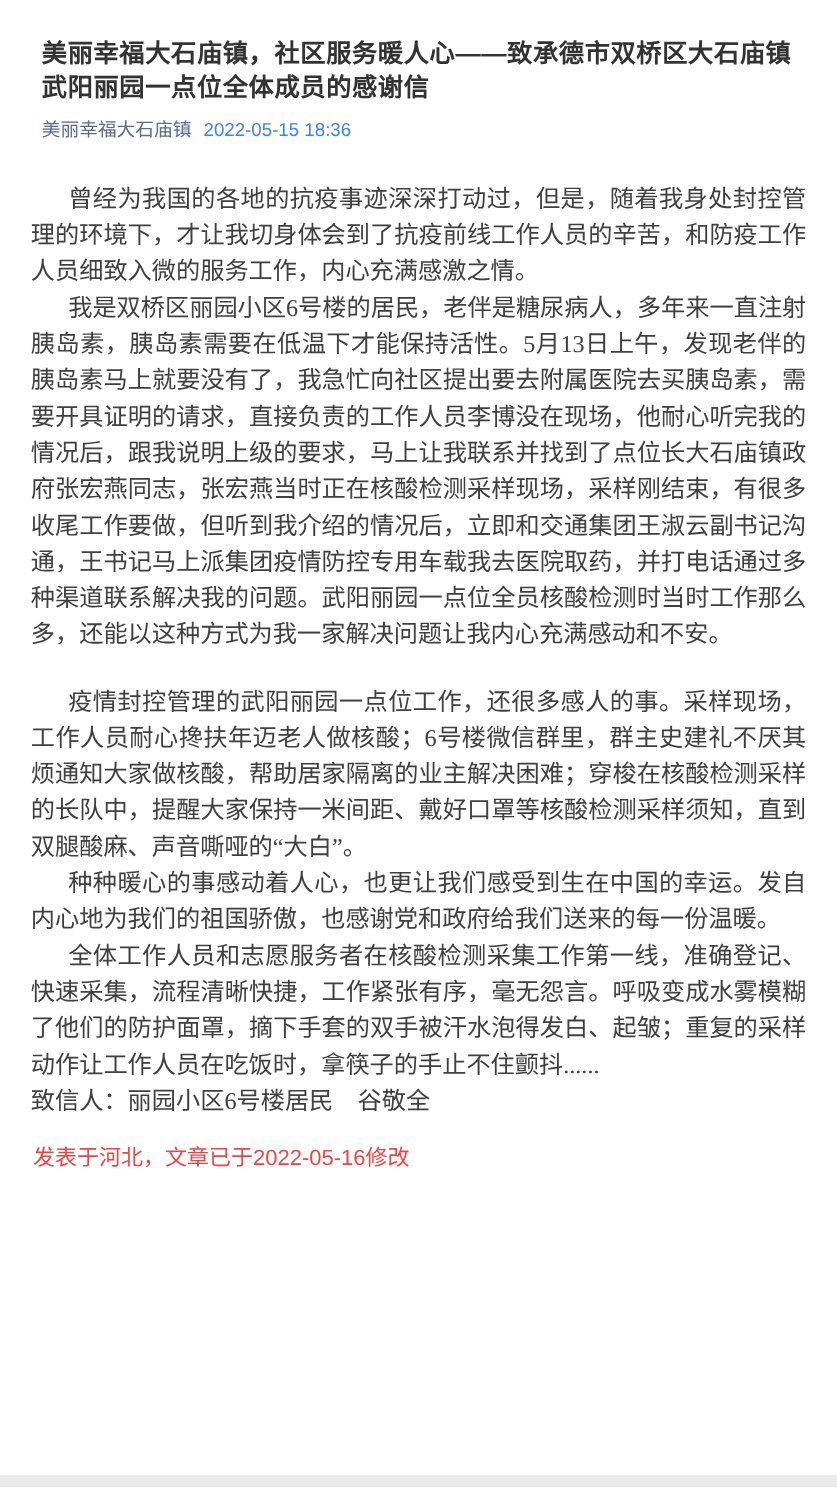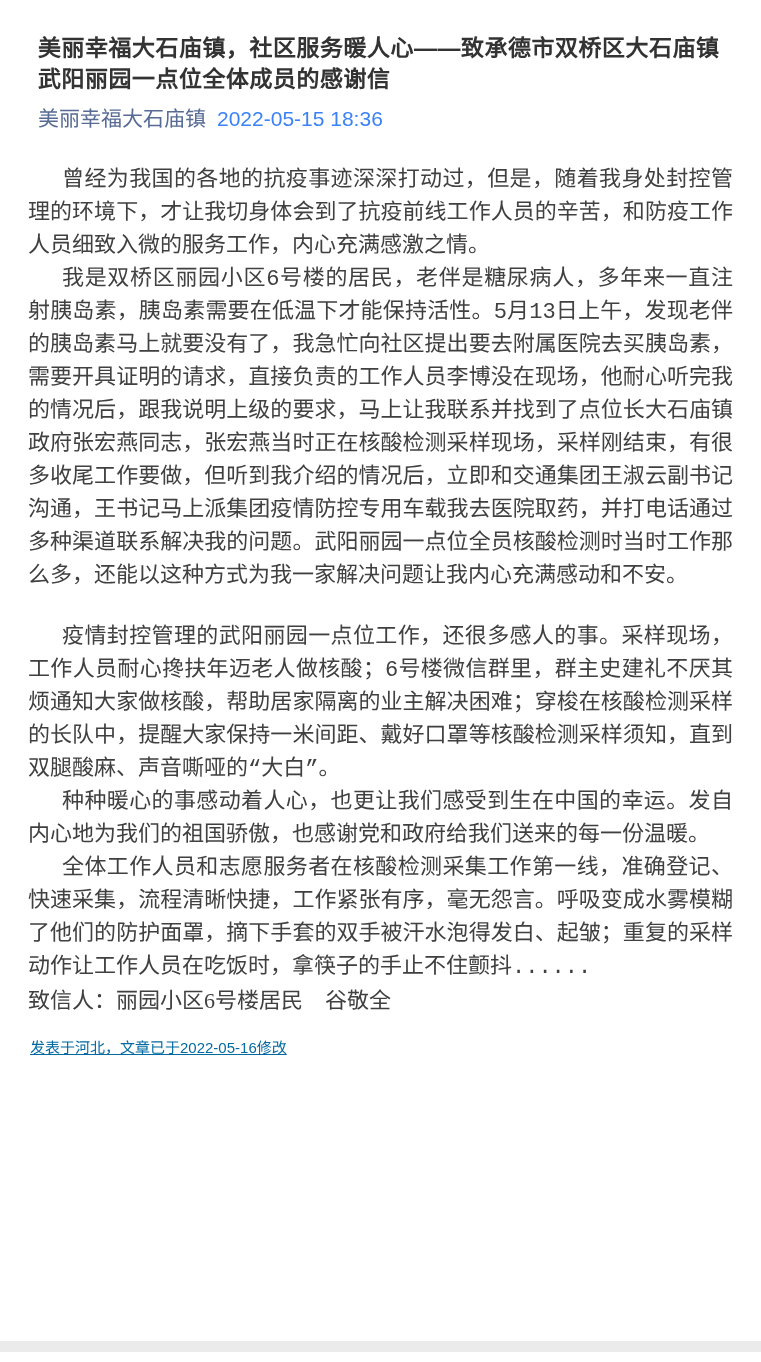--- a/index.html
+++ b/index.html
@@ -18,21 +18,21 @@
   }
   .title {
     font-size: 23px;
     font-weight: 700;
     color: #333333;
     line-height: 31px;
     letter-spacing: 0.5px;
   }
   .byline {
     margin-top: 13px;
-    font-size: 21px;
+    font-size: 17px;
     line-height: 22px;
     display: flex;
     align-items: baseline;
   }
   .author {
     color: #576b95;
     text-decoration: none;
     cursor: pointer;
     margin-right: 11px;
   }
@@ -44,29 +44,28 @@
     padding: 0 28px;
     font-family: "Liberation Serif", "DejaVu Serif", serif;
     font-size: 22px;
     color: #404040;
     text-align: justify;
   }
   .para {
     line-height: 33px;
     letter-spacing: 0px;
   }
-  .para.indent { text-indent: 34px; font-family: Liberation Mono, monospace; }
+  .para.indent { text-indent: 34px; }
   .para.space-before { margin-top: 28px; }
   .footer-note {
     padding: 0 30px;
     margin-top: 19px;
     font-family: "Liberation Sans", sans-serif;
-    font-size: 15px;
-    color: #0369a1;
-    text-decoration: underline;
+    font-size: 20px;
+    color: #ef4444;
   }
   .bottom-bar {
     position: absolute;
     left: 0;
     right: 0;
     bottom: 10px;
     height: 11px;
     background: #ebebeb;
   }
 </style>

